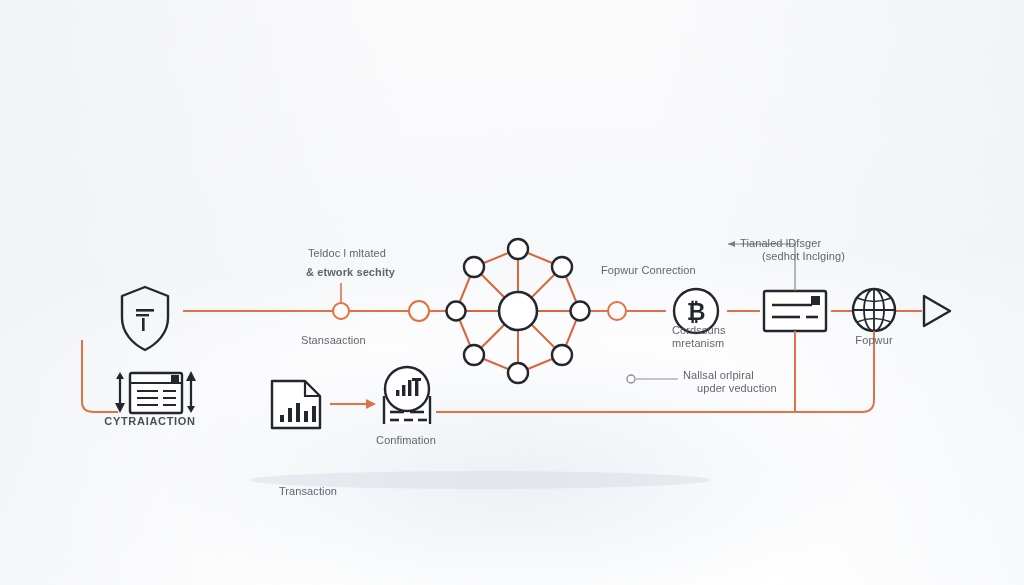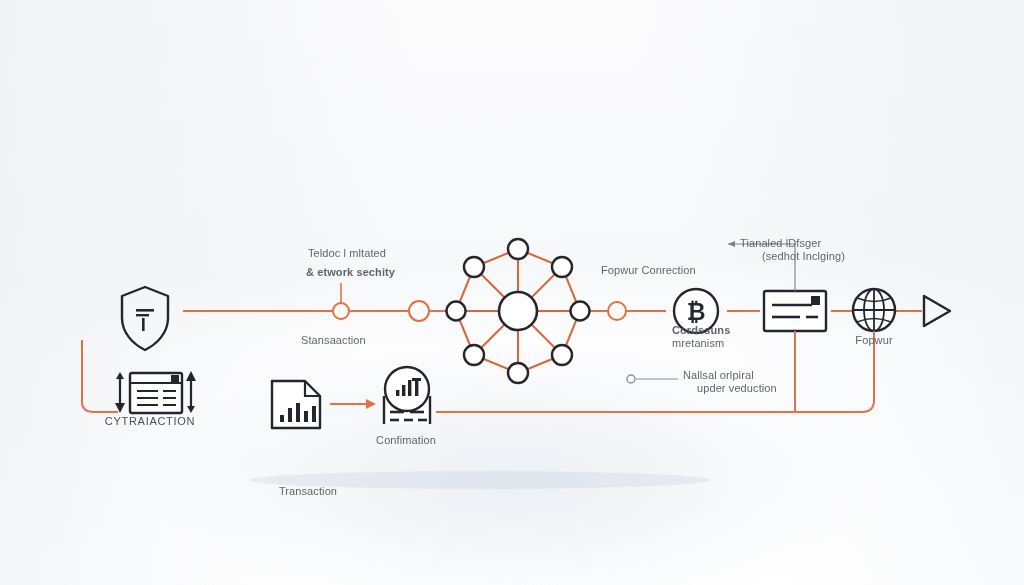--- a/index.html
+++ b/index.html
@@ -231,30 +231,30 @@
     <ellipse cx="480" cy="480" rx="230" ry="9" fill="#C9D2DE" opacity="0.33" filter="url(#softer)"></ellipse>
   </svg>
 
   <div class="lbl" style="left:308px; top:247px;">Teldoc l mltated</div>
   <div class="lbl" style="left:306px; top:266px;font-weight:bold;">&amp; etwork sechity</div>
 
   <div class="lbl" style="left:301px; top:334px;">Stansaaction</div>
 
   <div class="lbl" style="left:601px; top:264px;">Fopwur Conrection</div>
 
-  <div class="lbl" style="left:672px; top:324px;font-weight:bold;">Cordssuns</div>
+  <div class="lbl" style="left:672px; top:324px;">Cordssuns</div>
   <div class="lbl" style="left:672px; top:337px;">mretanism</div>
 
   <div class="lbl" style="left:740px; top:237px;">Tianaled lDfsger</div>
   <div class="lbl" style="left:762px; top:250px;">(sedhot Inclging)</div>
 
   <div class="lbl" style="left:683px; top:369px;">Nallsal orlpiral</div>
   <div class="lbl" style="left:683px; top:382px;margin-left:14px;">upder veduction</div>
 
   <div class="lbl center" style="left:874px; top:334px;">Fopwur</div>
 
-  <div class="lbl caps center" style="left:150px; top:415px;">CYTRAIACTION</div>
+  <div class="lbl caps center" style="left:150px; top:415px;font-weight:bold;">CYTRAIACTION</div>
 
   <div class="lbl center" style="left:308px; top:437px;margin-top:48px;">Transaction</div>
 
   <div class="lbl center" style="left:406px; top:434px;">Confimation</div>
 
 </div>
 
 </body></html>

